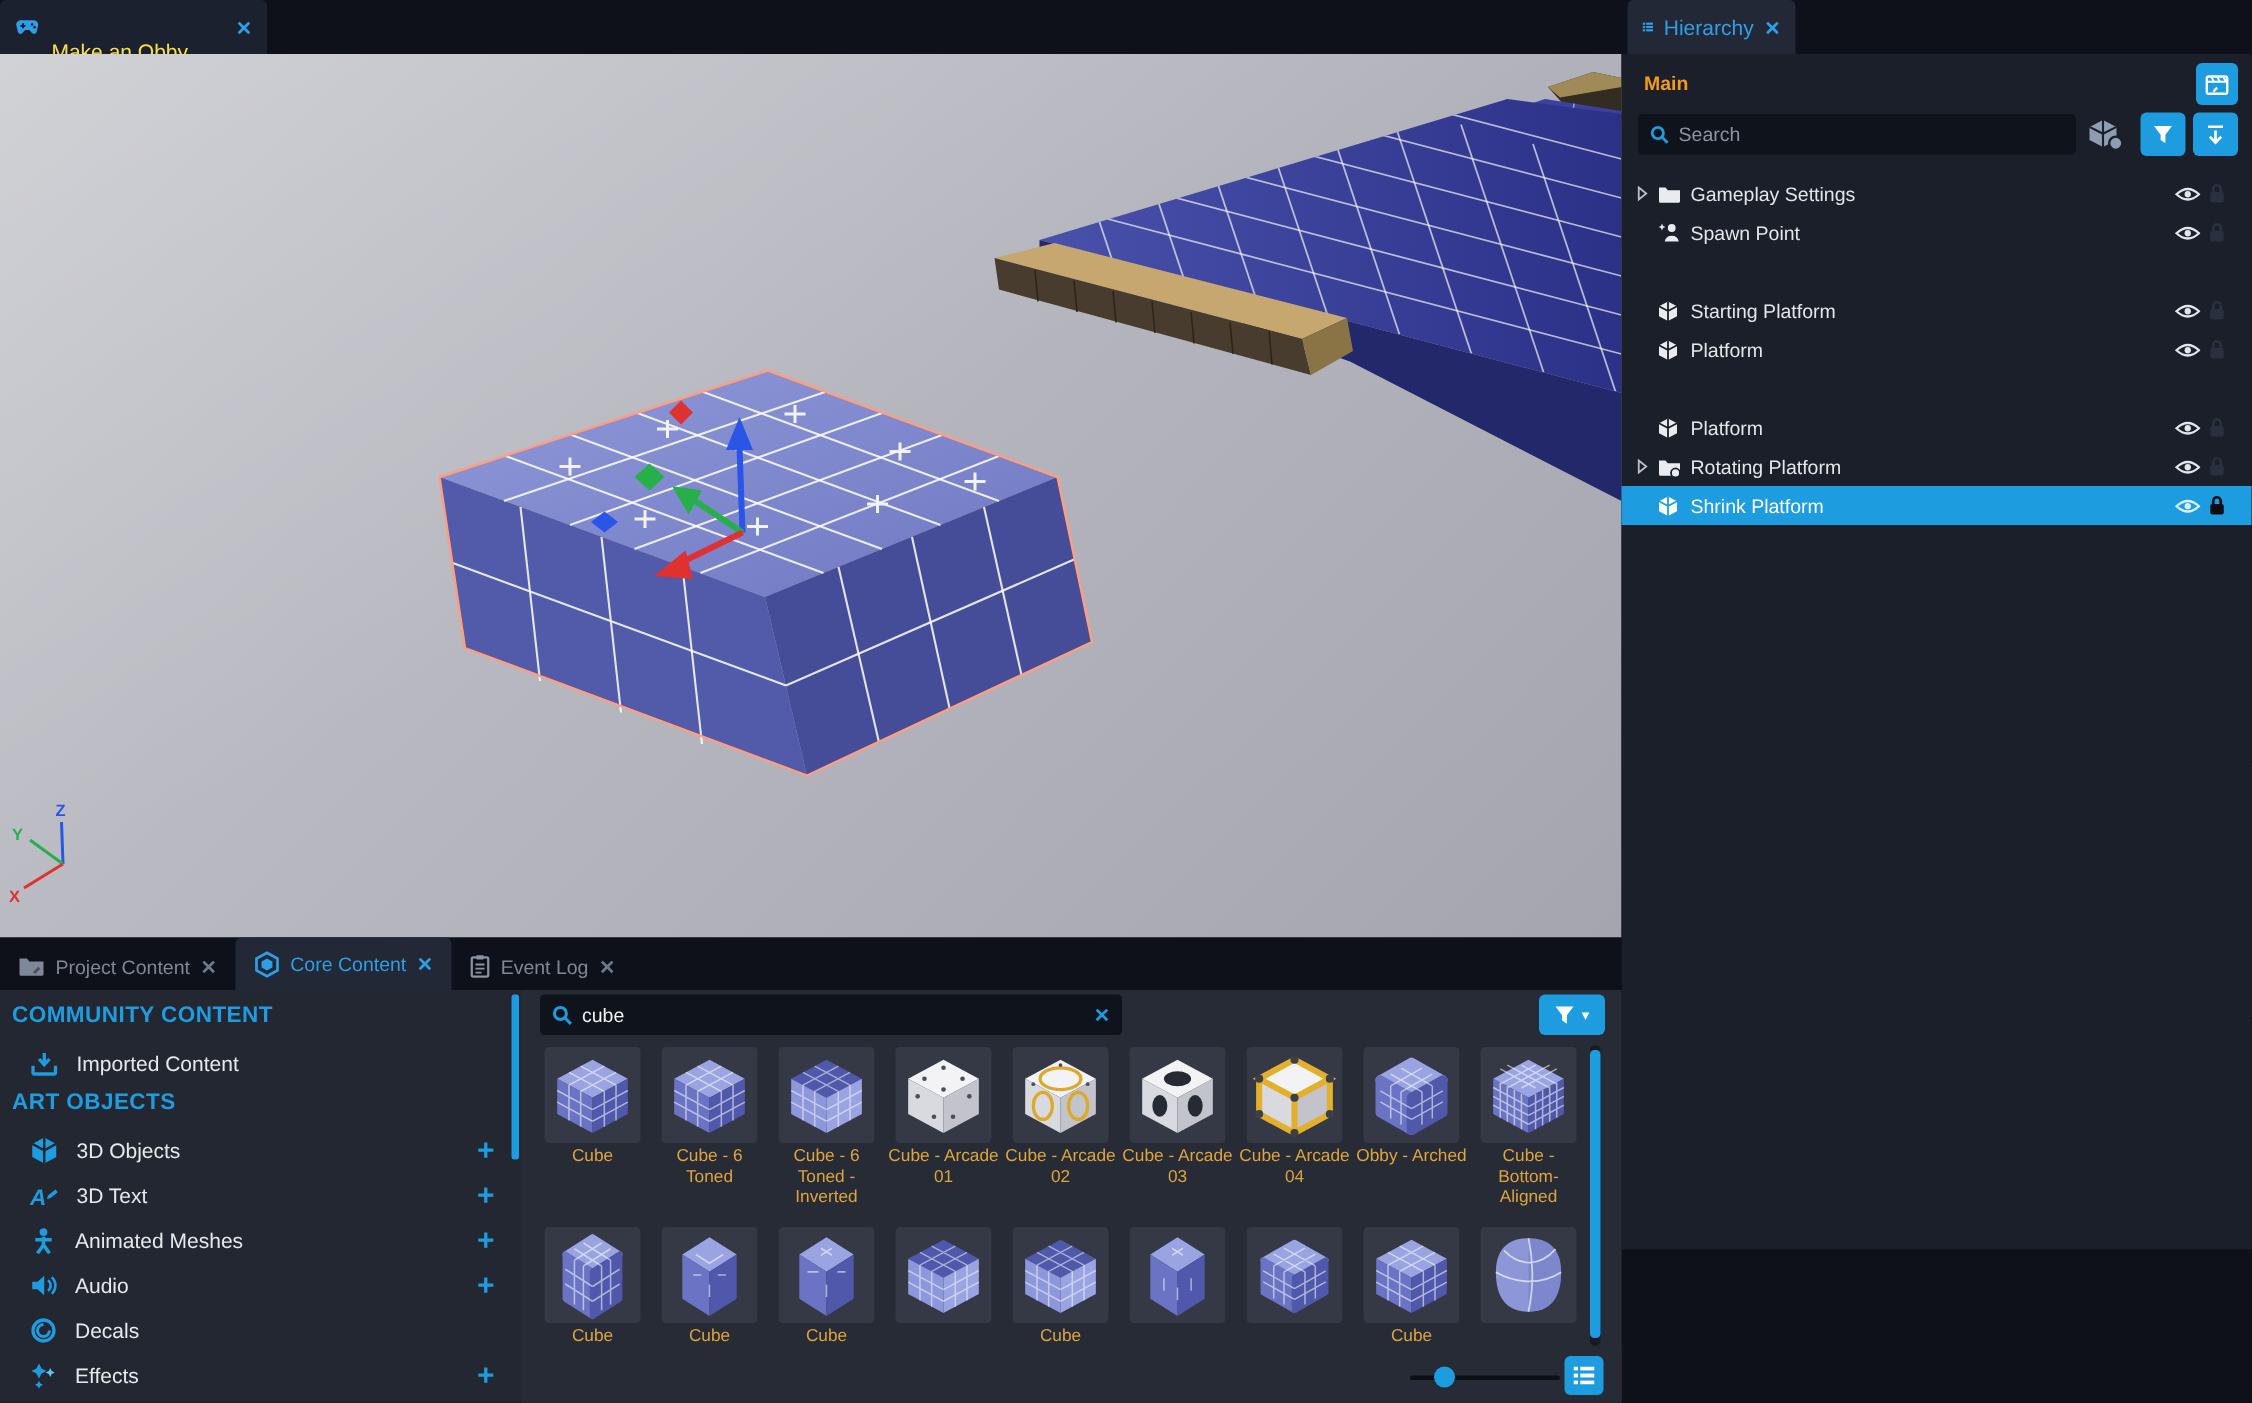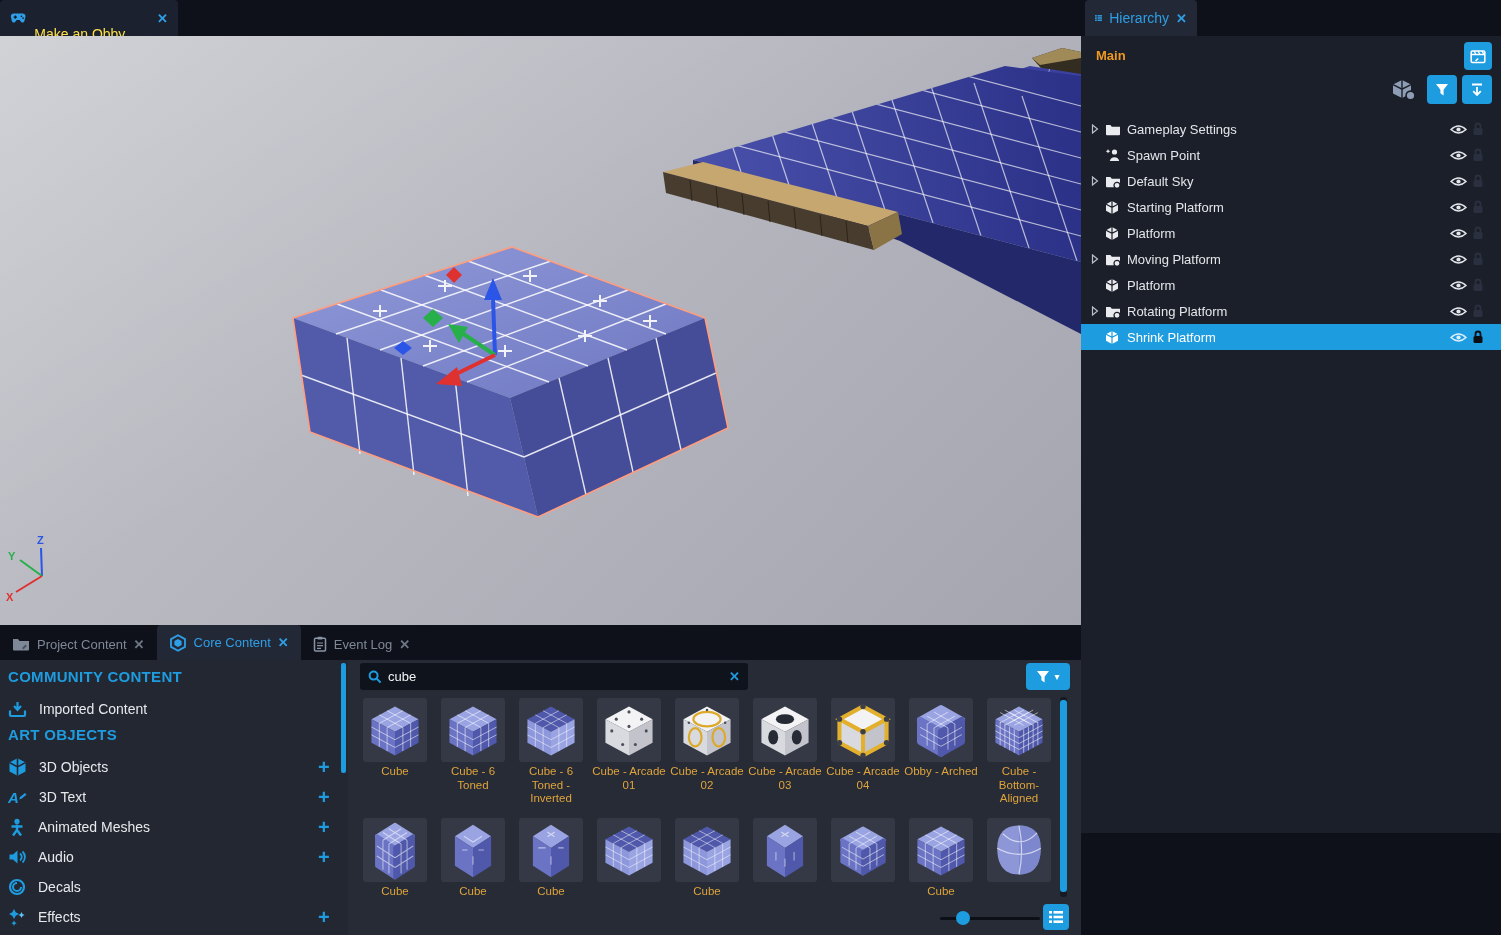--- a/index.html
+++ b/index.html
@@ -39,21 +39,21 @@
 
   
   #ct-tabbar { left:0; top:625px; width:1081px; height:35px; background:#0e1119; display:flex; align-items:flex-end; }
   .ctab { height:32px; display:flex; align-items:center; gap:7px; padding:0 12px; font-size:13px; color:#7f8897; }
   .ctab.active { background:#232836; color:#2e9fe6; border-radius:4px 4px 0 0; height:35px; }
 
   
   #bottom { left:0; top:660px; width:1081px; height:275px; background:#262b35; }
   #bp-sidebar { left:0; top:0; width:348px; height:275px; background:#232731; }
   .sb-header { left:8px; color:#1e9ce0; font-size:15px; font-weight:bold; letter-spacing:.3px; }
-  .sb-row { left:0; width:348px; height:30px; display:flex; align-items:center; padding-left:8px; gap:12px; }
+  .sb-row { left:0; width:348px; height:30px; display:flex; align-items:center; padding-left:20px; gap:12px; }
   .sb-row .slabel { color:#e7e9ed; font-size:14px; flex:1; }
   .sb-plus { position:absolute; left:318px; color:#1e9ce0; font-size:20px; font-weight:bold; line-height:1; cursor:pointer; }
   #sb-scroll { left:341px; top:3px; width:5px; height:110px; background:#1e9ce0; border-radius:2px; }
 
   #bp-content { left:348px; top:0; width:733px; height:275px; background:#262b35; overflow:hidden; }
   #c-search { left:12px; top:3px; width:388px; height:27px; background:#0f131b; border-radius:3px; display:flex; align-items:center; padding:0 8px; gap:6px; }
   #c-search input { background:transparent; border:none; outline:none; color:#f2f3f5; font-size:13px; flex:1; font-family:"Liberation Sans",sans-serif; }
   #c-search .clear { color:#1e9ce0; font-weight:bold; font-size:13px; cursor:pointer; }
   #c-filter { left:678px; top:3px; width:44px; height:27px; gap:4px; }
   #c-filter .dd { color:#fff; font-size:10px; }
@@ -244,20 +244,27 @@
     <span class="closex">✕</span>
   </div>
   <div id="hier-main" class="abs">Main</div>
   <div class="abs bluebtn" style="left:383px;top:42px;width:28px;height:28px;">
     <svg width="16" height="15" viewBox="0 0 16 15">
         <rect x="1.2" y="2" width="13.6" height="11.5" rx="1.2" fill="none" stroke="#fff" stroke-width="1.6"></rect>
         <path d="M1.2,5.5 H14.8 M4,2 l2,3.5 M8,2 l2,3.5 M12,2 l2,3.3" stroke="#fff" stroke-width="1.3"></path>
         <path d="M5,11.5 l2.6,-2.6 1.1,1.1 -2.6,2.6 Z" fill="#fff"></path>
       </svg>
   </div>
+  <div id="hier-search" class="abs">
+    <svg width="14" height="14" viewBox="0 0 14 14">
+        <circle cx="5.6" cy="5.6" r="4" fill="none" stroke="#1e9ce0" stroke-width="2"></circle>
+        <line x1="8.8" y1="8.8" x2="12.6" y2="12.6" stroke="#1e9ce0" stroke-width="2"></line>
+      </svg>
+    <input placeholder="Search" style="">
+  </div>
   <div class="abs" style="left:311px;top:79px;">
     <svg width="24" height="22" viewBox="0 0 24 22">
         <path d="M10,1 L19,5.6 V14.4 L10,19 L1,14.4 V5.6 Z" fill="#8e9cb4"></path>
         <path d="M10,1 V10 M1,5.6 L10,10.2 L19,5.6 M10,19 V10" stroke="#1b1f29" stroke-width="1.4" fill="none"></path>
         <circle cx="18.5" cy="16.5" r="4.4" fill="#8e9cb4" stroke="#1b1f29" stroke-width="1.6"></circle>
       </svg>
   </div>
   <div class="abs bluebtn" style="left:346px;top:75px;width:30px;height:29px;">
     <svg width="14" height="13" viewBox="0 0 14 13">
         <path d="M1,1 H13 L8.6,6.8 V12.5 L5.4,10.3 V6.8 Z" fill="#fff"></path>
@@ -310,46 +317,20 @@
           <circle cx="8.5" cy="5.5" r="2.1" fill="#e2e5ea"></circle>
         </svg>
       </span>
     <span class="lock">
         <svg width="12" height="14" viewBox="0 0 12 14">
           <rect x="1.5" y="6" width="9" height="7" rx="1.5" fill="#2a3040"></rect>
           <path d="M3.5,6 V4 a2.5,2.5 0 0 1 5,0 V6" stroke="#2a3040" stroke-width="1.8" fill="none"></path>
         </svg>
       </span>
   </div>
-  <div class="hrow abs" style="top:168px">
-    <span class="caret">
-        <svg width="8" height="10" viewBox="0 0 8 10">
-          <path d="M1.5,1 L6.5,5 L1.5,9 Z" fill="none" stroke="#b9c0cc" stroke-width="1.2"></path>
-        </svg>
-      </span>
-    <span class="hicon">
-        <svg width="16" height="13" viewBox="0 0 16 13">
-          <path d="M1,2 h4.4 l1.4,1.8 H15 v7.4 a1,1 0 0 1 -1,1 H2 a1,1 0 0 1 -1,-1 Z" fill="#e9ebef"></path>
-          <circle cx="12" cy="10.3" r="3" fill="#e9ebef" stroke="#1b1f29" stroke-width="1.2"></circle>
-        </svg>
-      </span>
-    <span class="hlabel">Default Sky</span>
-    <span class="eye">
-        <svg width="17" height="11" viewBox="0 0 17 11">
-          <path d="M1,5.5 Q8.5,-1.5 16,5.5 Q8.5,12.5 1,5.5 Z" fill="none" stroke="#e2e5ea" stroke-width="1.5"></path>
-          <circle cx="8.5" cy="5.5" r="2.1" fill="#e2e5ea"></circle>
-        </svg>
-      </span>
-    <span class="lock">
-        <svg width="12" height="14" viewBox="0 0 12 14">
-          <rect x="1.5" y="6" width="9" height="7" rx="1.5" fill="#2a3040"></rect>
-          <path d="M3.5,6 V4 a2.5,2.5 0 0 1 5,0 V6" stroke="#2a3040" stroke-width="1.8" fill="none"></path>
-        </svg>
-      </span>
-  </div>
   <div class="hrow abs" style="top:194px">
     <span class="caret"></span>
     <span class="hicon">
         <svg width="14" height="15" viewBox="0 0 14 15">
           <path d="M7,1 L13,4.2 V10.8 L7,14 L1,10.8 V4.2 Z" fill="#e9ebef"></path>
           <path d="M7,1 V7.4 M1,4.2 L7,7.4 L13,4.2 M7,14 V7.4" stroke="#1b1f29" stroke-width="1.2" fill="none"></path>
         </svg>
       </span>
     <span class="hlabel">Starting Platform</span>
     <span class="eye">
@@ -367,46 +348,20 @@
   </div>
   <div class="hrow abs" style="top:220px">
     <span class="caret"></span>
     <span class="hicon">
         <svg width="14" height="15" viewBox="0 0 14 15">
           <path d="M7,1 L13,4.2 V10.8 L7,14 L1,10.8 V4.2 Z" fill="#e9ebef"></path>
           <path d="M7,1 V7.4 M1,4.2 L7,7.4 L13,4.2 M7,14 V7.4" stroke="#1b1f29" stroke-width="1.2" fill="none"></path>
         </svg>
       </span>
     <span class="hlabel">Platform</span>
-    <span class="eye">
-        <svg width="17" height="11" viewBox="0 0 17 11">
-          <path d="M1,5.5 Q8.5,-1.5 16,5.5 Q8.5,12.5 1,5.5 Z" fill="none" stroke="#e2e5ea" stroke-width="1.5"></path>
-          <circle cx="8.5" cy="5.5" r="2.1" fill="#e2e5ea"></circle>
-        </svg>
-      </span>
-    <span class="lock">
-        <svg width="12" height="14" viewBox="0 0 12 14">
-          <rect x="1.5" y="6" width="9" height="7" rx="1.5" fill="#2a3040"></rect>
-          <path d="M3.5,6 V4 a2.5,2.5 0 0 1 5,0 V6" stroke="#2a3040" stroke-width="1.8" fill="none"></path>
-        </svg>
-      </span>
-  </div>
-  <div class="hrow abs" style="top:246px">
-    <span class="caret">
-        <svg width="8" height="10" viewBox="0 0 8 10">
-          <path d="M1.5,1 L6.5,5 L1.5,9 Z" fill="none" stroke="#b9c0cc" stroke-width="1.2"></path>
-        </svg>
-      </span>
-    <span class="hicon">
-        <svg width="16" height="13" viewBox="0 0 16 13">
-          <path d="M1,2 h4.4 l1.4,1.8 H15 v7.4 a1,1 0 0 1 -1,1 H2 a1,1 0 0 1 -1,-1 Z" fill="#e9ebef"></path>
-          <circle cx="12" cy="10.3" r="3" fill="#e9ebef" stroke="#1b1f29" stroke-width="1.2"></circle>
-        </svg>
-      </span>
-    <span class="hlabel">Moving Platform</span>
     <span class="eye">
         <svg width="17" height="11" viewBox="0 0 17 11">
           <path d="M1,5.5 Q8.5,-1.5 16,5.5 Q8.5,12.5 1,5.5 Z" fill="none" stroke="#e2e5ea" stroke-width="1.5"></path>
           <circle cx="8.5" cy="5.5" r="2.1" fill="#e2e5ea"></circle>
         </svg>
       </span>
     <span class="lock">
         <svg width="12" height="14" viewBox="0 0 12 14">
           <rect x="1.5" y="6" width="9" height="7" rx="1.5" fill="#2a3040"></rect>
           <path d="M3.5,6 V4 a2.5,2.5 0 0 1 5,0 V6" stroke="#2a3040" stroke-width="1.8" fill="none"></path>

